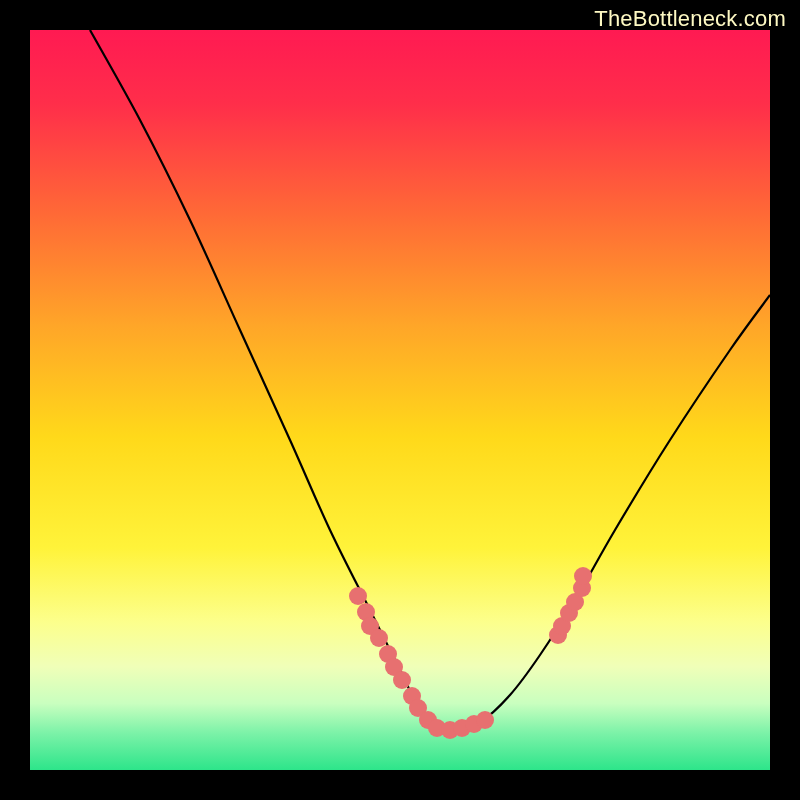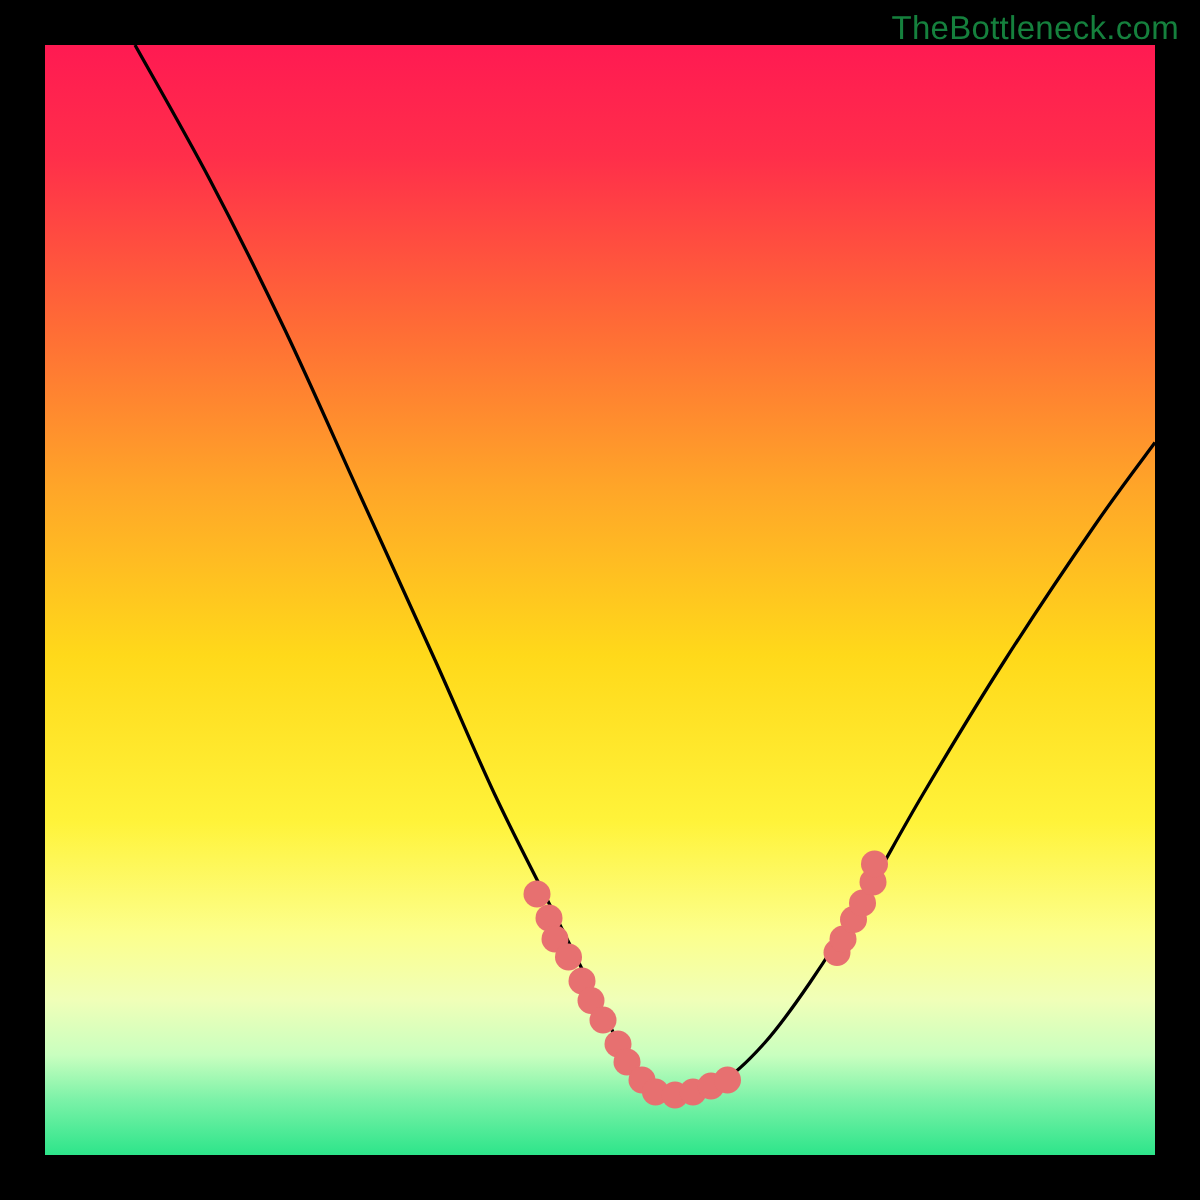--- a/index.html
+++ b/index.html
@@ -13,21 +13,21 @@
   }
   .container {
     position: relative;
     width: 800px;
     height: 800px;
   }
   .watermark {
     position: absolute;
     top: 6px;
     right: 14px;
-    color: #15803d;
+    color: #fef9c3;
     font-size: 22px;
     font-weight: 500;
     letter-spacing: 0.2px;
     z-index: 10;
   }
   .plot-area {
     position: absolute;
     left: 30px;
     top: 30px;
     width: 740px;

